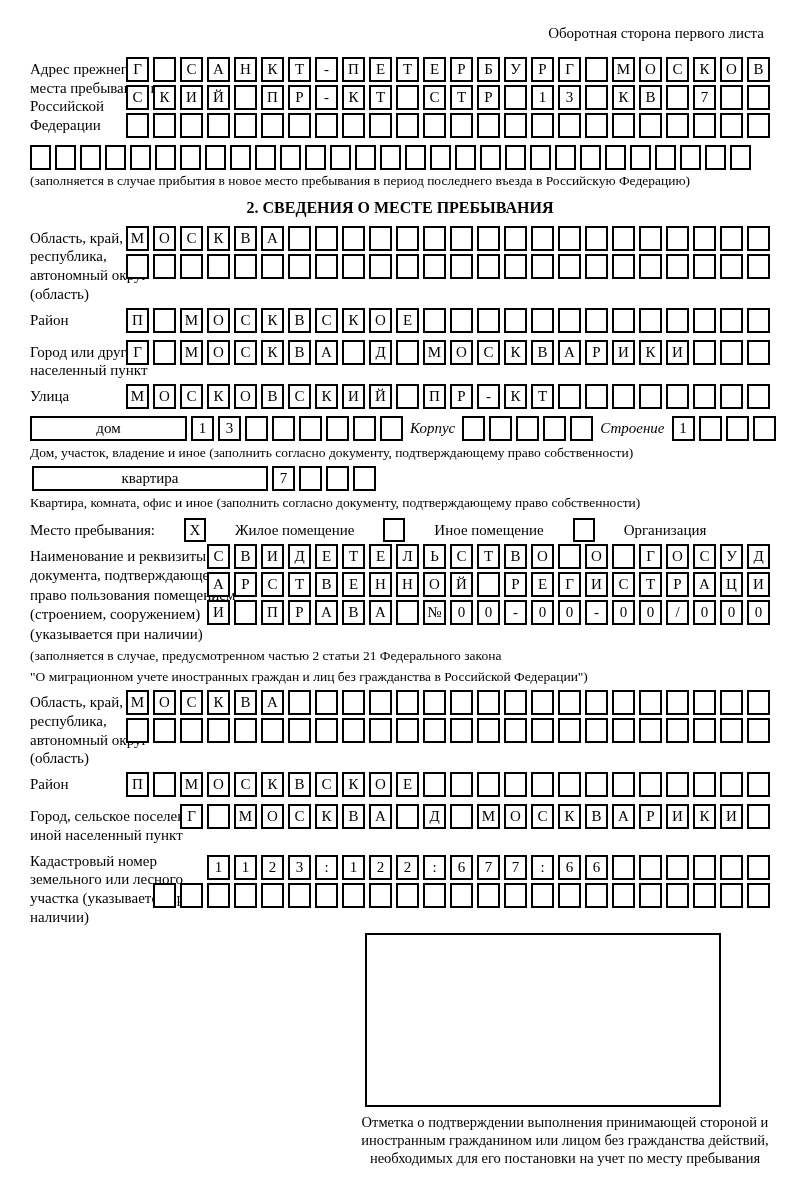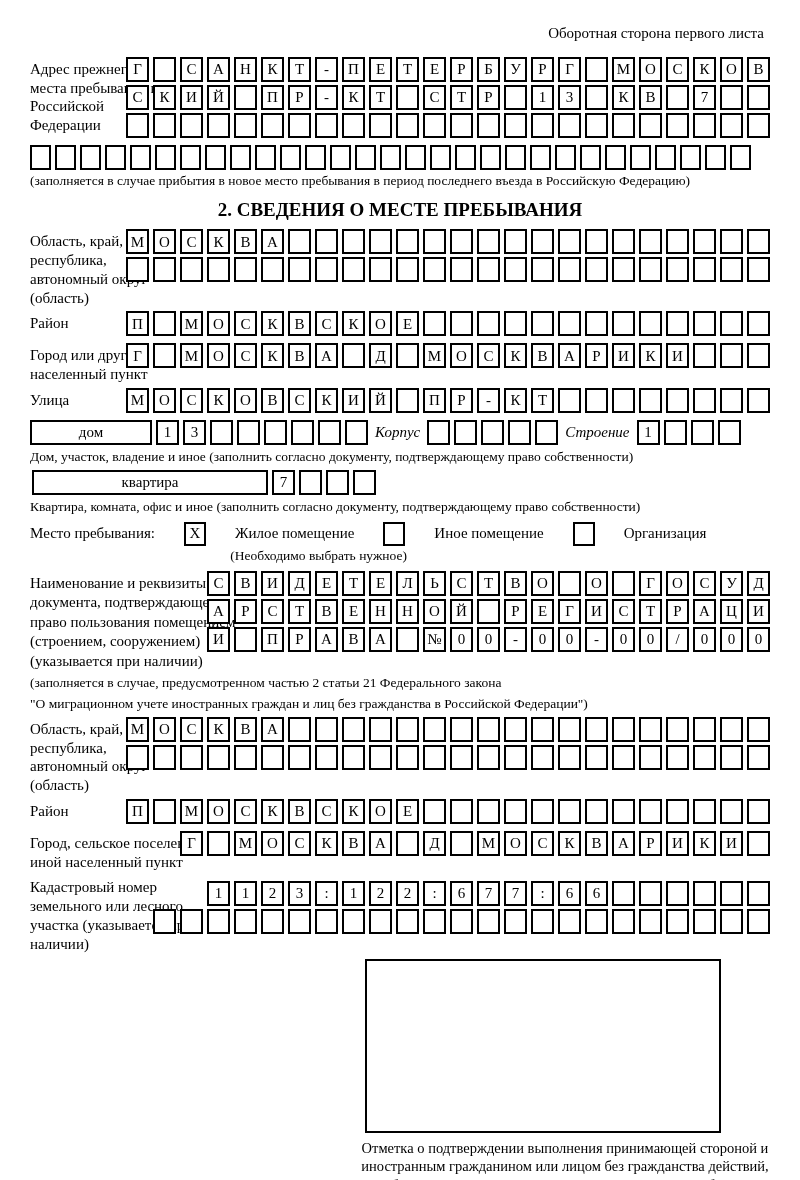--- a/index.html
+++ b/index.html
@@ -17,21 +17,21 @@
   .cellrow{display:flex;justify-content:flex-end;gap:4px;margin-bottom:3px;}
   .cellrow.left{justify-content:flex-start;}
   .cell{
     flex:0 0 auto;width:19px;height:21px;border:2px solid #000;
     display:inline-flex;align-items:center;justify-content:center;
     font-size:15px;background:#fff;
   }
   .cellrow.wide .cell{width:17px;}
   .note{font-size:13.5px;margin-bottom:4px;}
   .note.center{text-align:left;}
-  .h-title{font-weight:bold;font-size:19px;text-align:center;margin:8px 0 8px 0;}
+  .h-title{font-weight:bold;font-size:16px;text-align:center;margin:8px 0 8px 0;}
   .labelbox{
     box-sizing:border-box;border:2px solid #000;height:25px;
     display:inline-flex;align-items:center;justify-content:center;flex:0 0 auto;
   }
   .inline-row{display:flex;align-items:center;gap:4px;margin-bottom:4px;}
   .inline-label{flex:0 0 auto;padding:0 3px;font-style:italic;}
   .cellgroup{display:inline-flex;gap:4px;flex:0 0 auto;}
   .checkbox{
     flex:0 0 auto;width:18px;height:20px;border:2px solid #000;
     display:inline-flex;align-items:center;justify-content:center;font-size:15px;
@@ -316,21 +316,21 @@
           <span class="cell"></span>
           <span class="cell"></span>
           <span class="cell"></span>
           <span class="cell"></span>
           <span class="cell"></span>
         </div>
     </div>
   </div>
 
   <div class="inline-row">
-    <div class="labelbox" style="width:122px;">дом</div>
+    <div class="labelbox" style="width:157px;">дом</div>
     <div class="cellgroup">
         <span class="cell">1</span>
         <span class="cell">3</span>
         <span class="cell"></span>
         <span class="cell"></span>
         <span class="cell"></span>
         <span class="cell"></span>
         <span class="cell"></span>
         <span class="cell"></span>
       </div>
@@ -365,21 +365,20 @@
 
   <div class="mesto-row">
     <span>Место пребывания:</span>
     <span class="checkbox">X</span>
     <span>Жилое помещение</span>
     <span class="checkbox"></span>
     <span>Иное помещение</span>
     <span class="checkbox"></span>
     <span>Организация</span>
   </div>
-  <div class="mesto-note">(Необходимо выбрать нужное)</div>
 
   <div class="field">
     <div class="label w225" style="line-height:1.3;">Наименование и реквизиты документа, подтверждающего право пользования помещением (строением, сооружением) (указывается при наличии)</div>
     <div class="rows">
       <div class="cellrow">
           <span class="cell">С</span>
           <span class="cell">В</span>
           <span class="cell">И</span>
           <span class="cell">Д</span>
           <span class="cell">Е</span>

